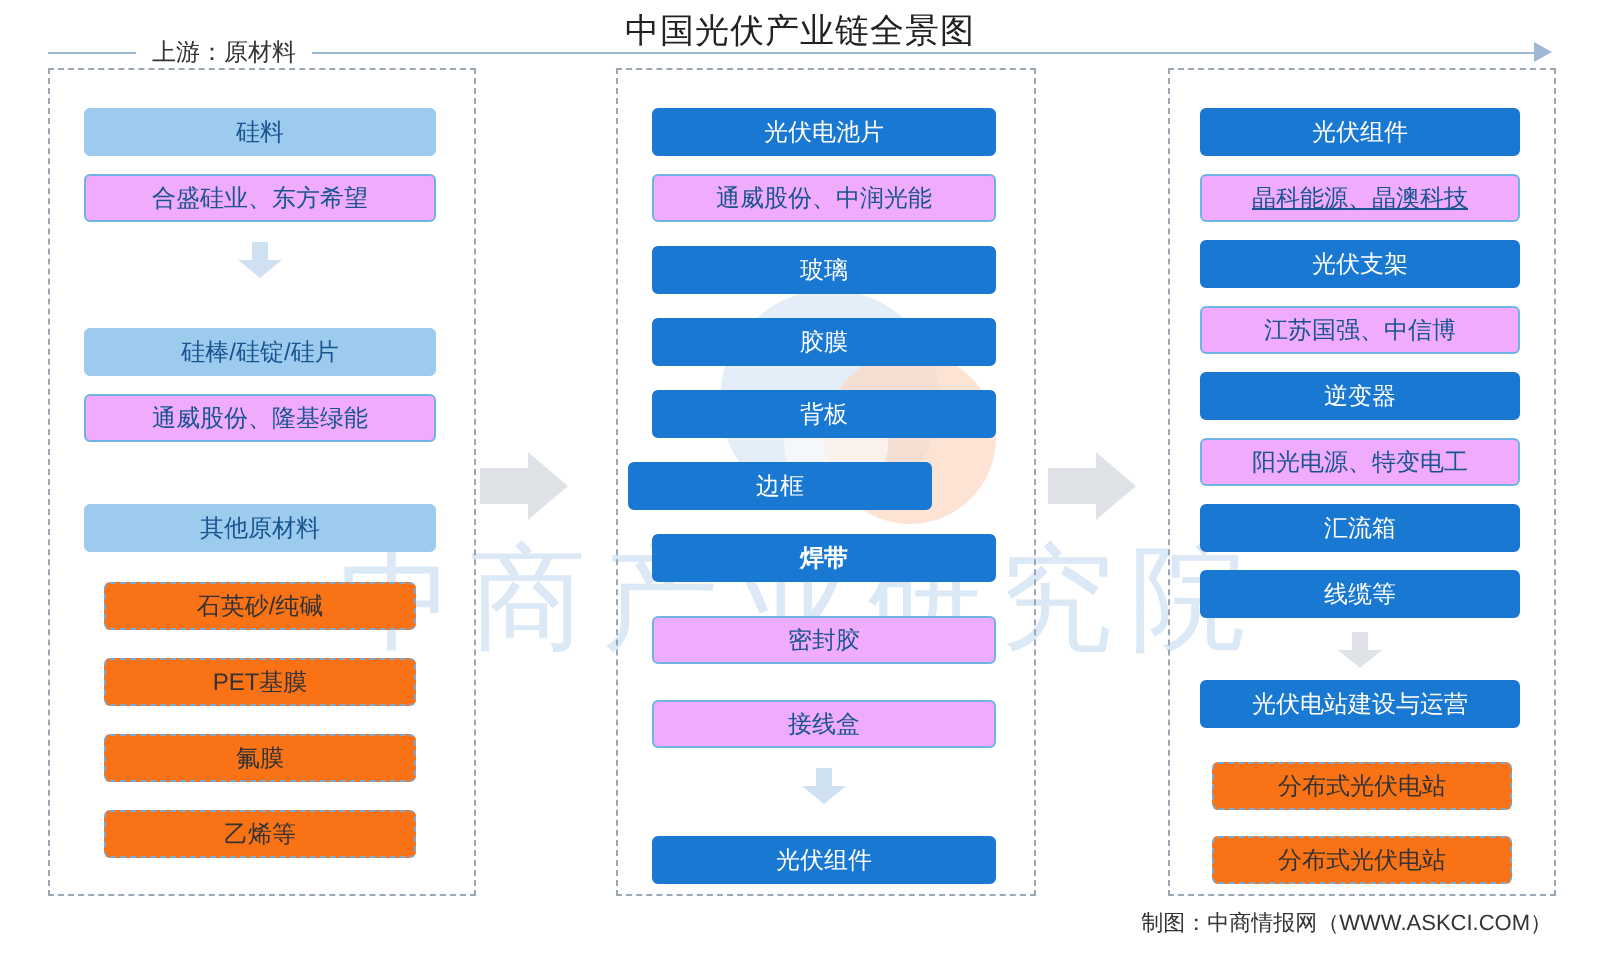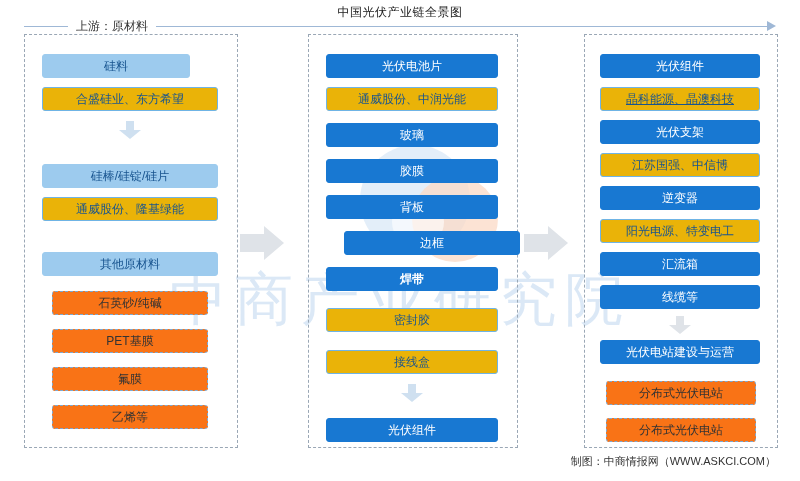--- a/index.html
+++ b/index.html
@@ -6,21 +6,21 @@
   body{
     width:800px;height:481px;
     background:#ffffff;
     font-family:"Liberation Sans","DejaVu Sans",sans-serif;
     position:relative;
     overflow:hidden;
     color:#222;
   }
   .title{
     position:absolute;top:4px;left:0;width:800px;text-align:center;
-    font-size:12px;color:#222;letter-spacing:.5px;
+    font-size:17px;color:#222;letter-spacing:.5px;
   }
   
   .wm{
     position:absolute;left:0;top:0;width:800px;height:481px;pointer-events:none;
   }
   .wm-text{
     position:absolute;left:50%;top:300px;transform:translate(-50%,-50%);
     font-size:58px;color:#cfe1f3;opacity:.75;letter-spacing:8px;
     font-family:"DejaVu Sans","Liberation Sans",sans-serif;
     white-space:nowrap;
@@ -70,21 +70,21 @@
   .box{
     position:absolute;
     box-sizing:border-box;
     display:flex;align-items:center;justify-content:center;
     font-size:12px;
     border-radius:3px;
     white-space:nowrap;
   }
   .b-dark{ background:#1878d2;color:#fff;border:1px solid #1878d2;}
   .b-mid{ background:#9dcbee;color:#18548f;border:1px solid #9dcbee;}
-  .b-white-solid{ background:#eab308;color:#18548f;border:1px solid #6fb4e5;}
+  .b-white-solid{ background:#f0abfc;color:#18548f;border:1px solid #6fb4e5;}
   .b-white-dash{ background:#f97316;color:#333;border:1px dashed #7fa8cf;}
 
   
   .dn{
     position:absolute;width:22px;height:18px;
   }
   .dn:before{
     content:"";position:absolute;left:7px;top:0;width:8px;height:9px;background:#dfe3e8;
   }
   .dn:after{
@@ -130,37 +130,37 @@
   <div class="hdr-label" id="hl0">上游：原材料</div>
 </div>
 
 <div class="col" id="col0"></div>
 <div class="col" id="col1"></div>
 <div class="col" id="col2"></div>
 
 <div class="rt" style="left:240px;top:226px;"></div>
 <div class="rt" style="left:524px;top:226px;"></div>
 
-<div class="box b-mid" style="left:42px;top:54px;width:148px;height:24px;">硅料</div>
+<div class="box b-mid" style="left:42px;top:54px;width:176px;height:24px;">硅料</div>
 <div class="box b-white-solid" style="left:42px;top:87px;width:176px;height:24px;">合盛硅业、东方希望</div>
 <div class="dn dn-blue" style="left:119px;top:121px;"></div>
 <div class="box b-mid" style="left:42px;top:164px;width:176px;height:24px;">硅棒/硅锭/硅片</div>
 <div class="box b-white-solid" style="left:42px;top:197px;width:176px;height:24px;">通威股份、隆基绿能</div>
 <div class="box b-mid" style="left:42px;top:252px;width:176px;height:24px;">其他原材料</div>
 <div class="box b-white-dash" style="left:52px;top:291px;width:156px;height:24px;">石英砂/纯碱</div>
 <div class="box b-white-dash" style="left:52px;top:329px;width:156px;height:24px;">PET基膜</div>
 <div class="box b-white-dash" style="left:52px;top:367px;width:156px;height:24px;">氟膜</div>
 <div class="box b-white-dash" style="left:52px;top:405px;width:156px;height:24px;">乙烯等</div>
 
 <div class="box b-dark" style="left:326px;top:54px;width:172px;height:24px;">光伏电池片</div>
 <div class="box b-white-solid" style="left:326px;top:87px;width:172px;height:24px;">通威股份、中润光能</div>
 <div class="box b-dark" style="left:326px;top:123px;width:172px;height:24px;font-family:Liberation Serif, serif;">玻璃</div>
 <div class="box b-dark" style="left:326px;top:159px;width:172px;height:24px;">胶膜</div>
 <div class="box b-dark" style="left:326px;top:195px;width:172px;height:24px;">背板</div>
-<div class="box b-dark" style="left:344px;top:231px;width:176px;height:24px;">边框</div>
+<div class="box b-dark" style="left:314px;top:231px;width:152px;height:24px;">边框</div>
 <div class="box b-dark" style="left:326px;top:267px;width:172px;height:24px;font-weight:bold;">焊带</div>
 <div class="box b-white-solid" style="left:326px;top:308px;width:172px;height:24px;">密封胶</div>
 <div class="box b-white-solid" style="left:326px;top:350px;width:172px;height:24px;">接线盒</div>
 <div class="dn dn-blue" style="left:401px;top:384px;"></div>
 <div class="box b-dark" style="left:326px;top:418px;width:172px;height:24px;">光伏组件</div>
 
 <div class="box b-dark" style="left:600px;top:54px;width:160px;height:24px;">光伏组件</div>
 <div class="box b-white-solid" style="left:600px;top:87px;width:160px;height:24px;text-decoration:underline;">晶科能源、晶澳科技</div>
 <div class="box b-dark" style="left:600px;top:120px;width:160px;height:24px;">光伏支架</div>
 <div class="box b-white-solid" style="left:600px;top:153px;width:160px;height:24px;">江苏国强、中信博</div>

